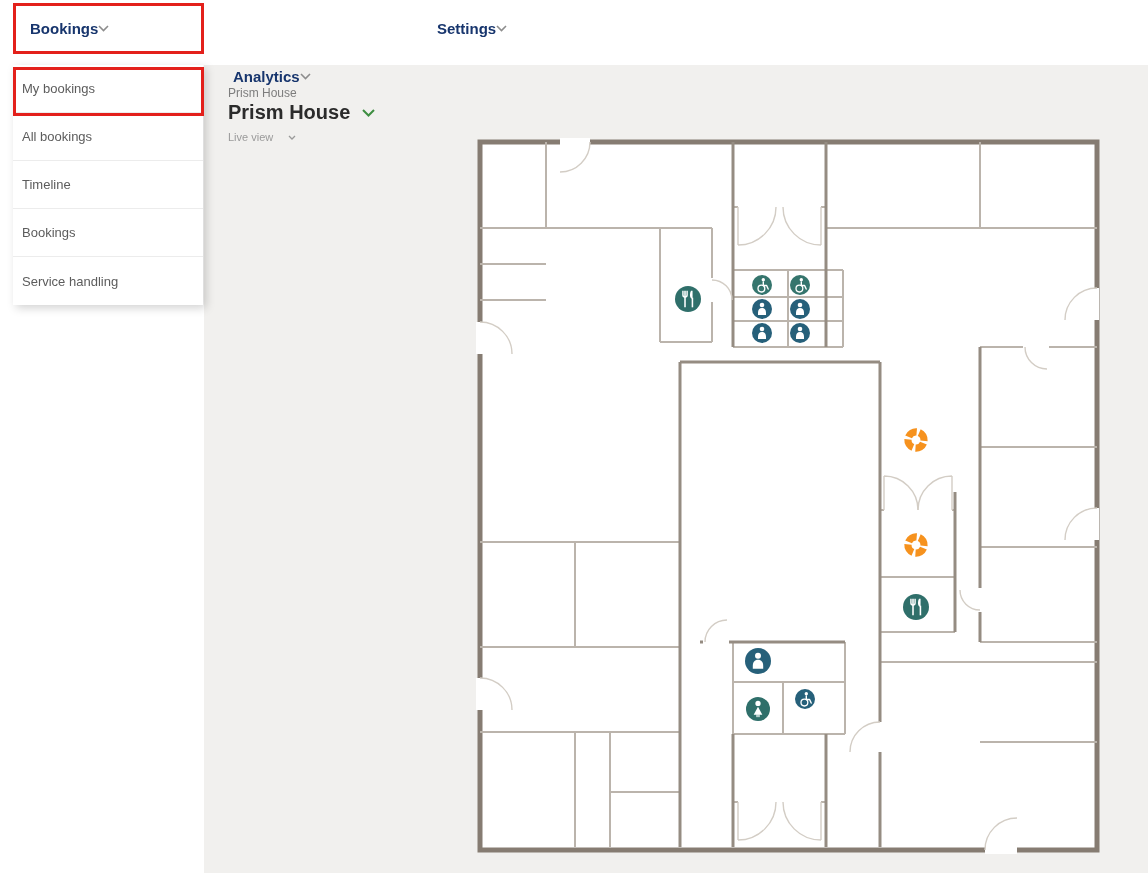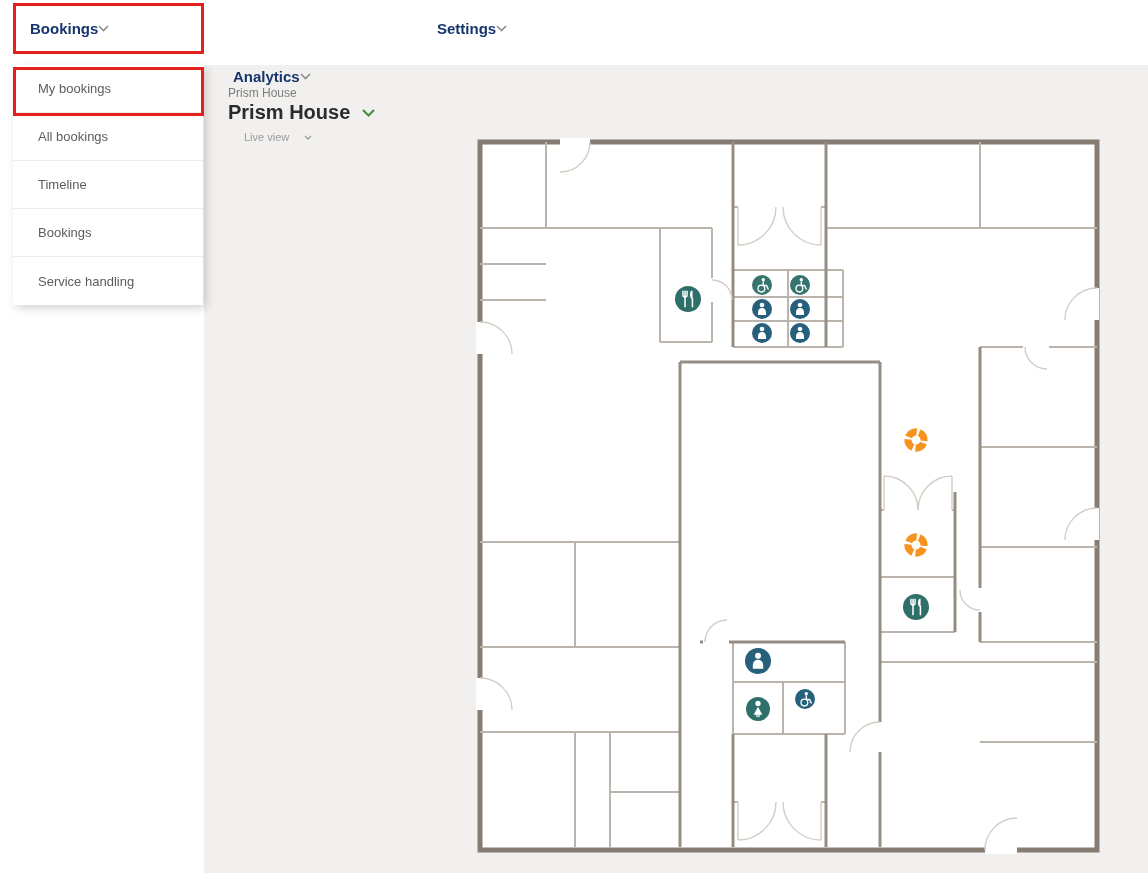--- a/index.html
+++ b/index.html
@@ -14,33 +14,33 @@
               color:#17356d; font-weight:700; font-size:15px; cursor:pointer; }
   .nav-item .chev { color:#8d8d8d; display:flex; align-items:center; }
   #nav-bookings { left:30px; }
   #nav-analytics { left:233px;margin-top:48px; }
   #nav-settings { left:425px;margin-left:12px; }
   .hl-box-1 { position:absolute; left:13px; top:3px; width:191px; height:51px;
               border:3px solid #e3201b; z-index:6; pointer-events:none; }
   
   .dropdown { position:absolute; left:13px; top:65px; width:190px; background:#fff;
               box-shadow:3px 3px 9px rgba(0,0,0,.18); z-index:5; }
-  .menu-item { height:48px; display:flex; align-items:center; padding-left:25px;
+  .menu-item { height:48px; display:flex; align-items:center; padding-left:9px;
                font-size:13px; color:#5c5c5c; border-bottom:1px solid #ececec; cursor:pointer; }
   .menu-item:last-child { border-bottom:none; }
   .hl-box-2 { position:absolute; left:13px; top:67px; width:191px; height:49px;
               border:3px solid #e3201b; z-index:7; pointer-events:none; }
   
   .content { position:absolute; left:204px; top:65px; width:944px; height:808px; background:#f1f0ee; z-index:1; }
   .breadcrumb { position:absolute; left:24px; top:21px; font-size:12px; color:#7d7d7d; }
   .page-title { position:absolute; left:24px; top:36px; font-size:20px; font-weight:700; color:#2b2b2b;
                 display:flex; align-items:center; gap:12px; cursor:pointer; }
   .page-title .chev { color:#3e8e41; display:flex; align-items:center; }
   .liveview { position:absolute; left:24px; top:66px; font-size:11px; color:#9a9a9a;
-              display:flex; align-items:center; gap:15px; cursor:pointer;margin-left:16px; }
+              display:flex; align-items:center; gap:15px; cursor:pointer; }
   .liveview .chev { color:#9a9a9a; display:flex; align-items:center; }
   
   .floorplan { position:absolute; left:261px; top:65px; width:645px; height:727px; }
   .wL { stroke:#bbb4ac; stroke-width:2; }
   .wM { stroke:#958c82; stroke-width:3; }
   .door { stroke:#d3cdc5; stroke-width:1.4; fill:none; }
 </style>
 </head>
 <body>
 

